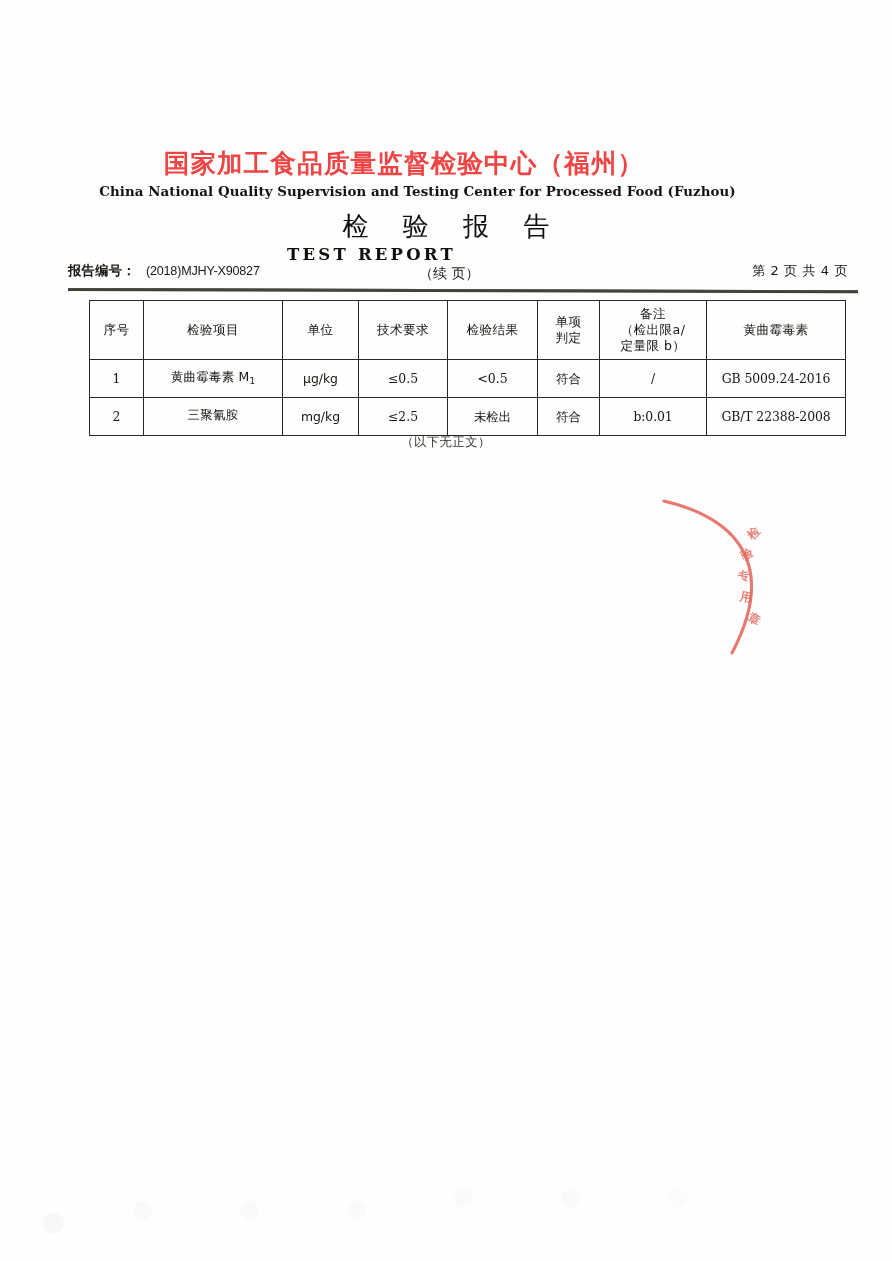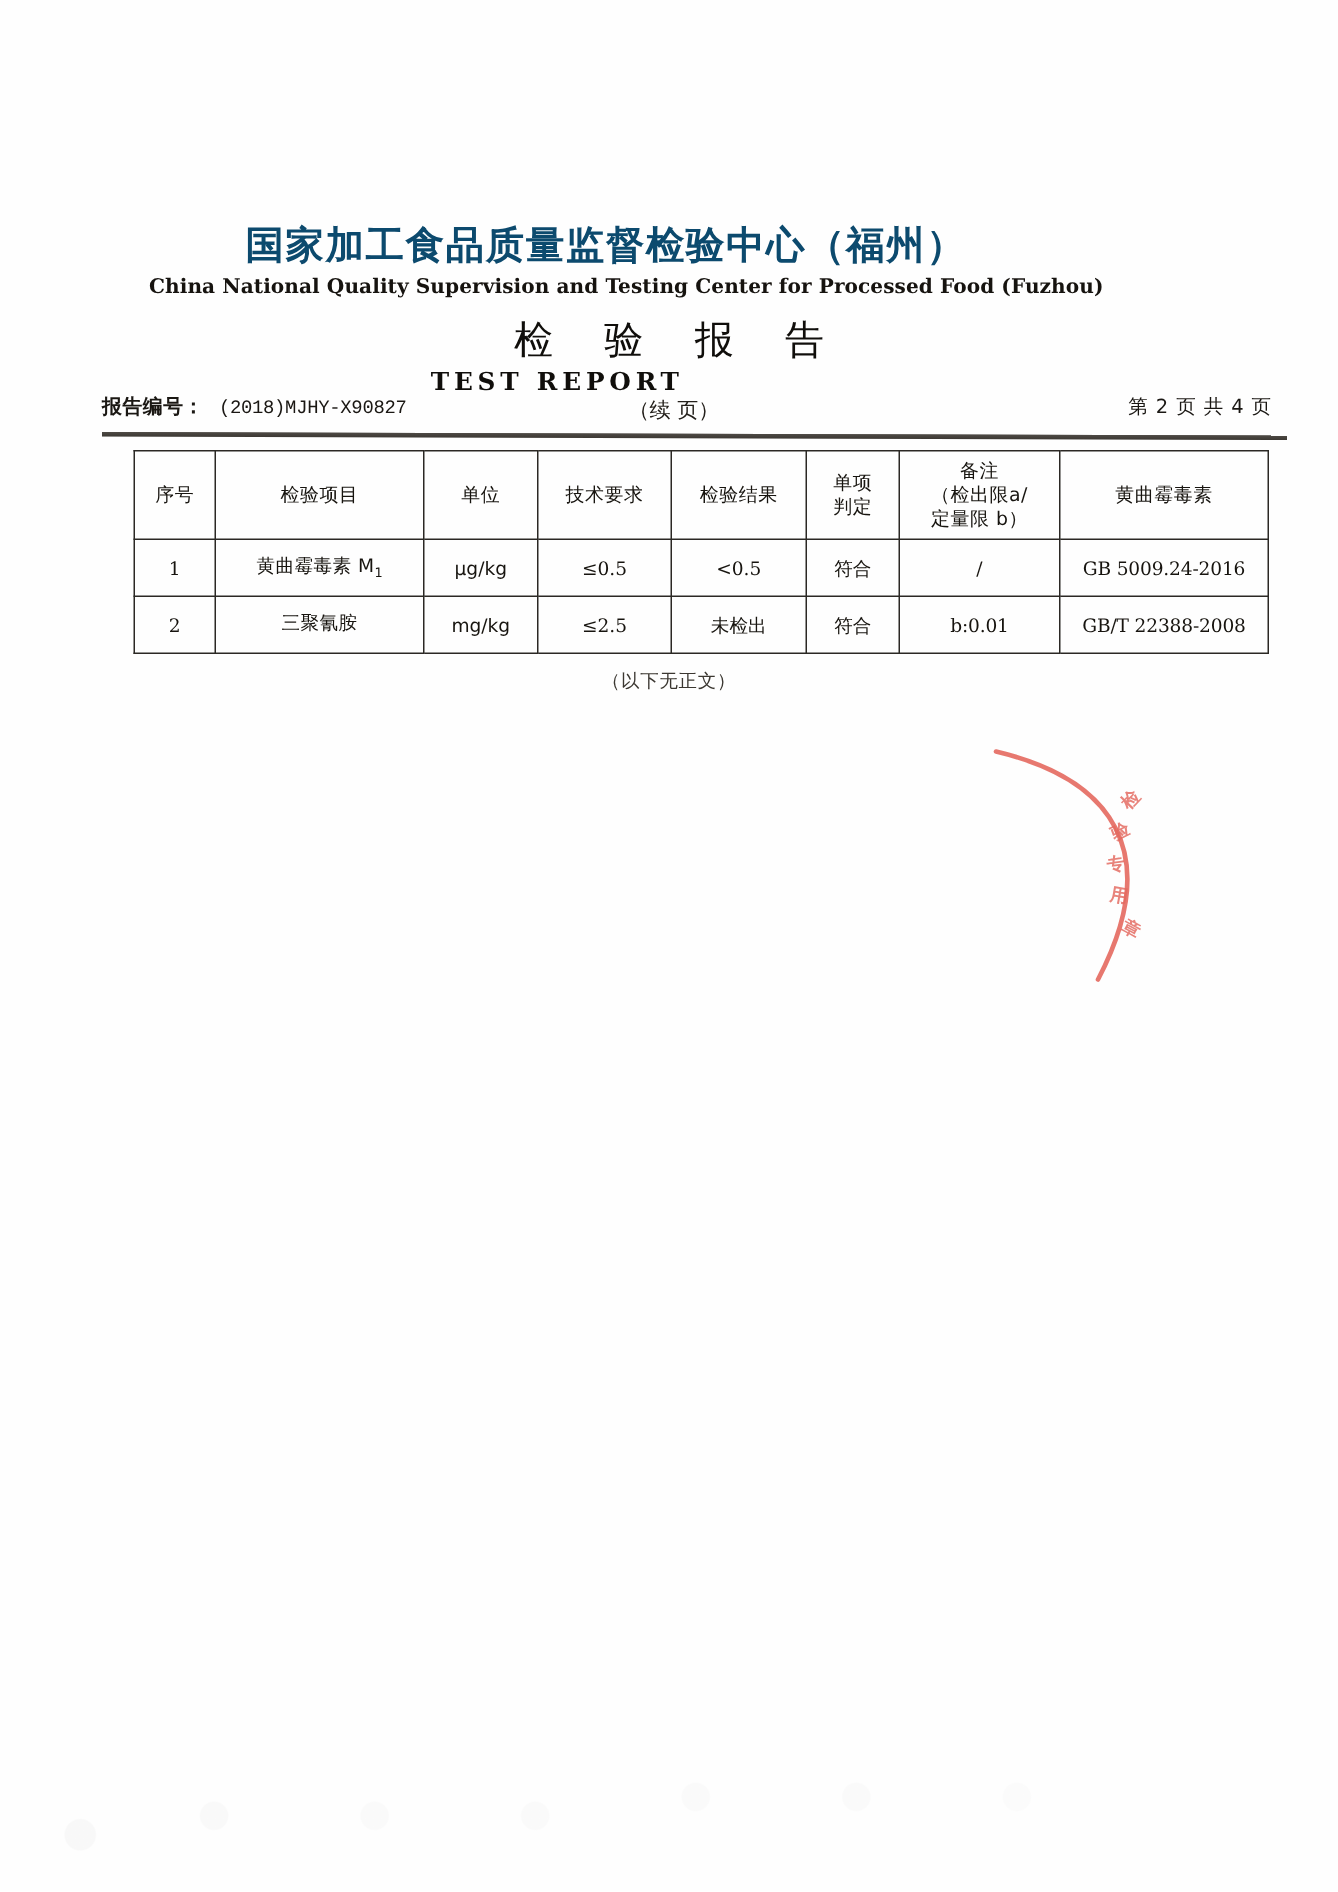--- a/index.html
+++ b/index.html
@@ -49,21 +49,21 @@
   .hdr-cn {
     position: absolute;
     top: 146px;
     left: 0;
     width: 808px;
     text-align: center;
     font-family: "DejaVu Serif", "Liberation Serif", serif;
     font-weight: bold;
     font-size: 25.5px;
     letter-spacing: 1.2px;
-    color: #0c4a6e;
+    color: #ef4444;
     white-space: nowrap;
   }
   .hdr-en {
     position: absolute;
     top: 183px;
     left: 0;
     width: 835px;
     text-align: center;
     font-family: "DejaVu Serif", "Liberation Serif", serif;
     font-weight: bold;
@@ -110,21 +110,21 @@
     top: 262px;
     left: 68px;
     font-size: 13.2px;
     font-family: "DejaVu Sans", "Liberation Sans", sans-serif;
     color: #1a1713;
     white-space: nowrap;
   }
   .meta-no .lbl { letter-spacing: 0.4px; font-weight: bold; }
   .meta-no .val {
     margin-left: 10px;
-    font-family: Liberation Mono, monospace;
+    font-family: Liberation Sans, sans-serif;
     font-size: 12.6px;
     letter-spacing: -0.2px;
     margin-top: 17px;
   }
   .meta-cont {
     position: absolute;
     top: 265px;
     left: 419px;
     font-size: 14px;
     color: #24201b;
@@ -211,21 +211,21 @@
     font-family: "DejaVu Serif", "Liberation Serif", serif;
     font-weight: bold;
     font-size: 12.6px;
   }
   .sub { font-size: 8.6px; vertical-align: sub; }
   .item-name { letter-spacing: 0.3px; }
 
   
   .endnote {
     position: absolute;
-    top: 446px;
+    top: 434px;
     left: 0;
     width: 892px;
     text-align: center;
     font-size: 12.3px;
     color: #3b3731;
     letter-spacing: 0.5px;
     white-space: nowrap;
   }
 
   

